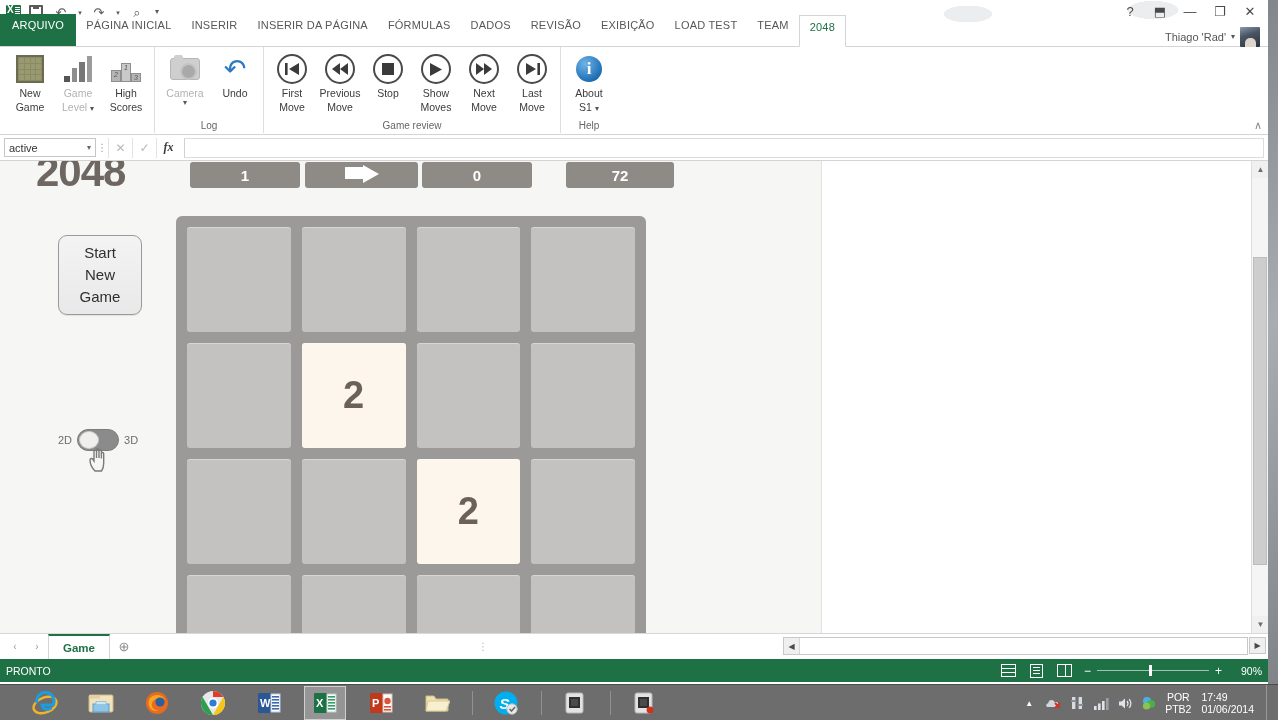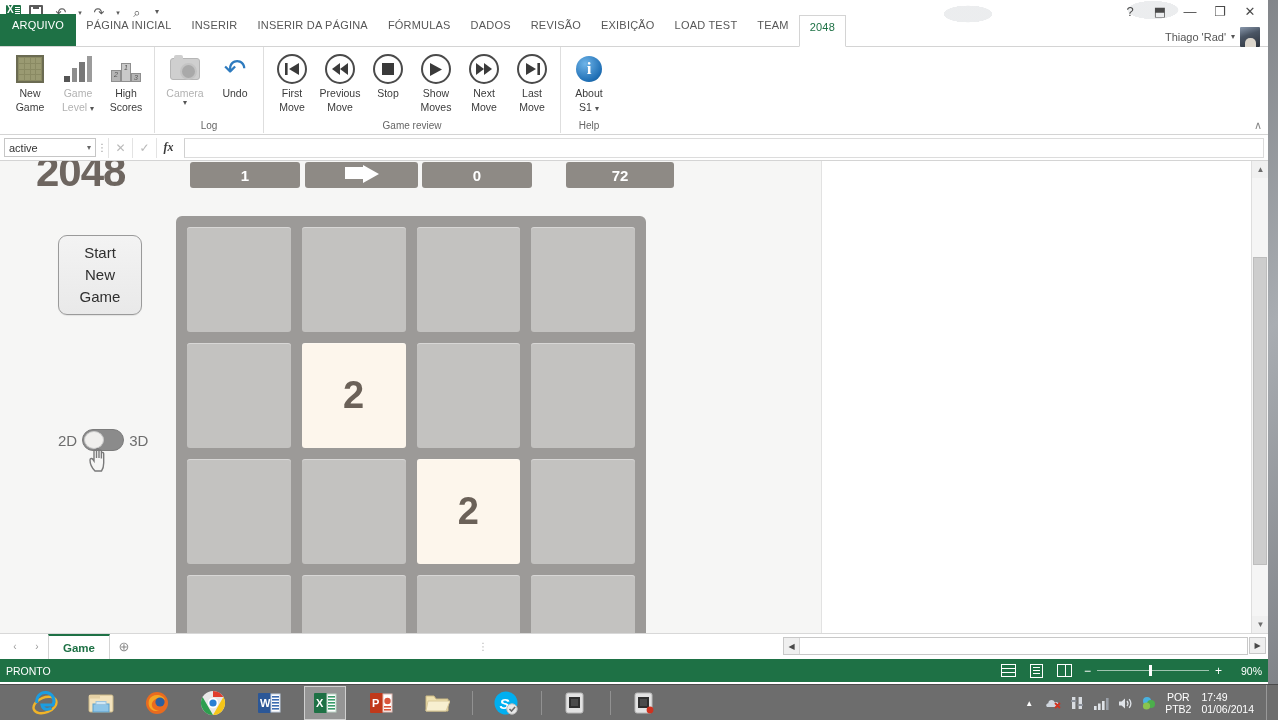--- a/index.html
+++ b/index.html
@@ -277,21 +277,21 @@
     font-size: 15px; color: #2f2f2f; line-height: 22px;
     box-shadow: 0 1px 1px rgba(0,0,0,.08);
     text-align:center;
   }
 
   
   #view-toggle-wrap {
     position: absolute; left: 58px; top: 268px;
     display: flex; align-items: center; gap: 5px;
   }
-  .toggle-label { font-size: 15px; color: #6d6d6d; }
+  .toggle-label { font-size: 11px; color: #6d6d6d; }
   #view-toggle {
     width: 42px; height: 22px; border-radius: 11px;
     background: #8b8b8b; position: relative;
     border: 1px solid #7c7c7c;
   }
   #view-toggle .knob {
     position: absolute; left: 1px; top: 1px;
     width: 20px; height: 18px; border-radius: 50%;
     background: #f0efed; border: 1px solid #c9c9c9;
   }

